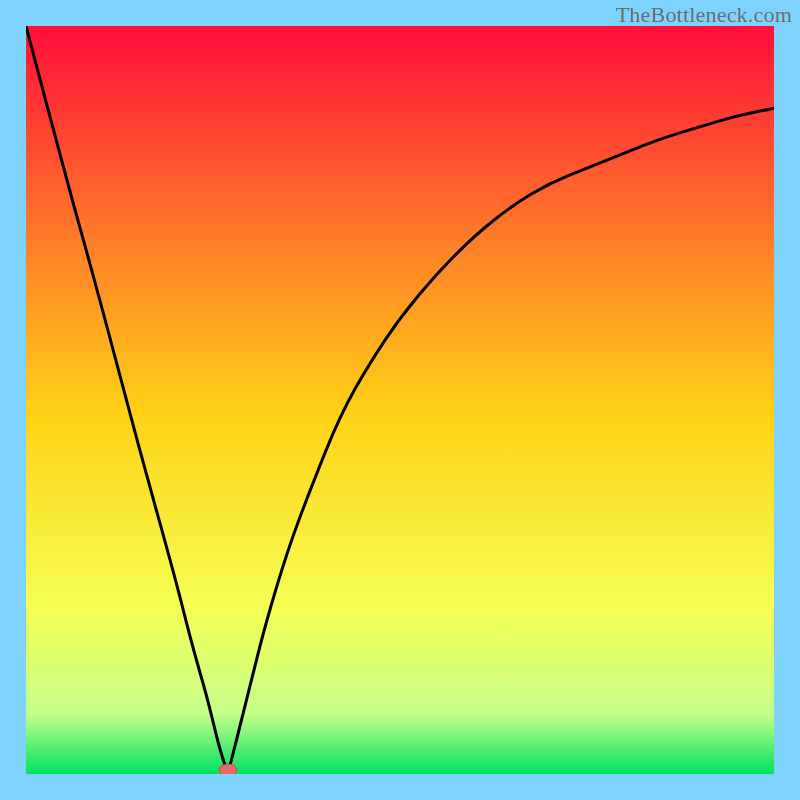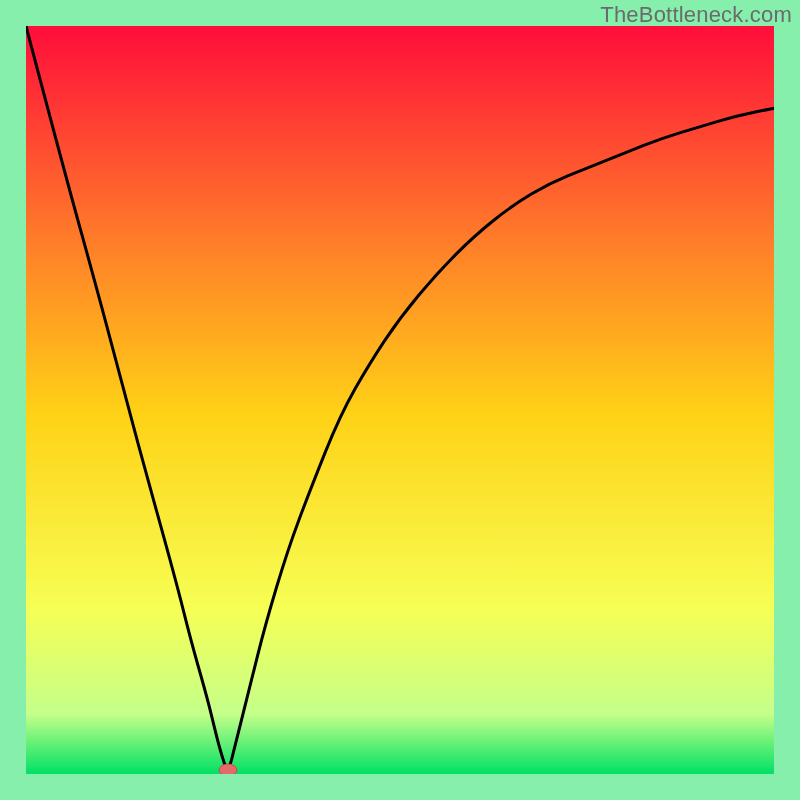--- a/index.html
+++ b/index.html
@@ -8,21 +8,22 @@
     width: 800px;
     height: 800px;
     background: #000;
     overflow: hidden;
     font-family: Arial, Helvetica, sans-serif;
   }
   .frame {
     position: relative;
     width: 800px;
     height: 800px;
-    background: #86efac;
+    background: #7dd3fc;
+    font-family: Liberation Serif, serif;
   }
   .plot-area {
     position: absolute;
     left: 26px;
     top: 26px;
     width: 748px;
     height: 748px;
   }
   .watermark {
     position: absolute;

